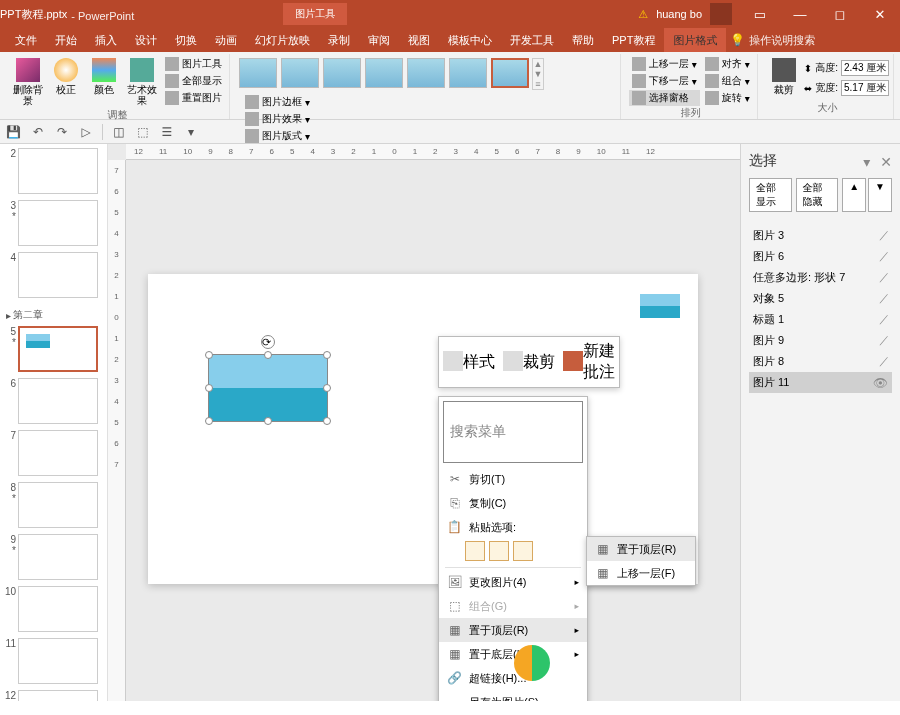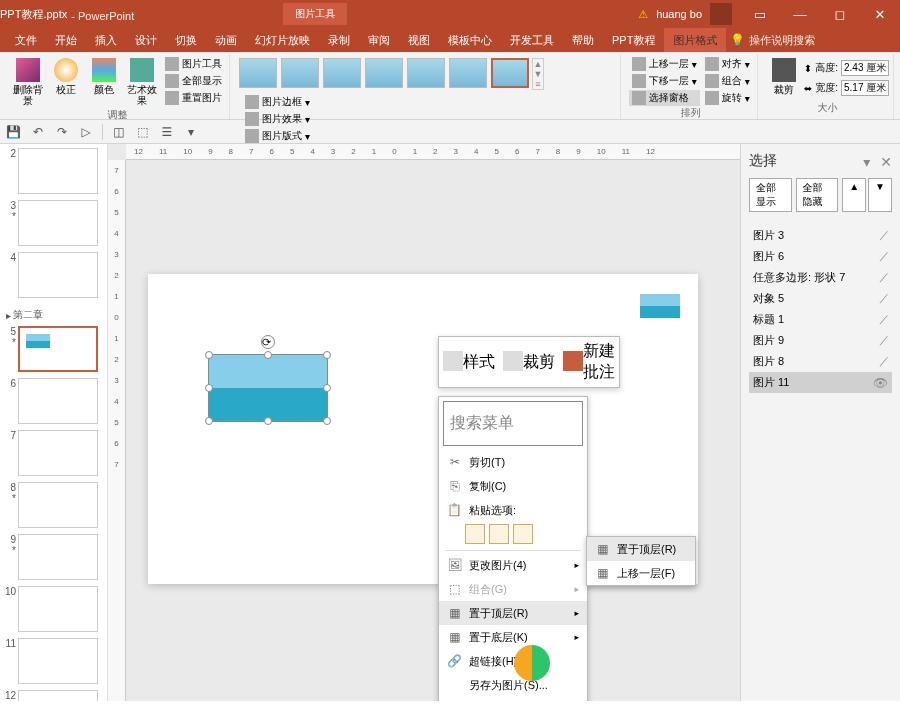--- a/index.html
+++ b/index.html
@@ -56,21 +56,21 @@
 .sel-img { position: absolute; top: 80px; left: 60px; width: 120px; height: 68px; background: linear-gradient(#87ceeb 50%, #2aa8c8 50%); border: 1px solid #888; }
 .sel-handle { position: absolute; width: 8px; height: 8px; background: #fff; border: 1px solid #888; border-radius: 50%; }
 .rot-handle { position: absolute; top: -20px; left: 50%; transform: translateX(-50%); width: 14px; height: 14px; border: 1px solid #888; border-radius: 50%; background: #fff; }
 .corner-img { position: absolute; top: 20px; right: 18px; width: 40px; height: 24px; background: linear-gradient(#87ceeb 50%, #2aa8c8 50%); }
 
 .mini-toolbar { position: absolute; top: 192px; left: 330px; background: #fff; border: 1px solid #bbb; box-shadow: 0 2px 6px rgba(0,0,0,0.2); display: flex; padding: 4px; gap: 8px; }
 .mini-btn { display: flex; flex-direction: row; align-items: center; font-size: 16px; cursor: pointer; text-align: center; }
 .mini-btn .mi { width: 20px; height: 20px; background: #ddd; margin-bottom: 2px; }
 
 .ctx-menu { position: absolute; top: 252px; left: 330px; width: 150px; background: #fff; border: 1px solid #bbb; box-shadow: 0 2px 6px rgba(0,0,0,0.25); }
-.ctx-search { margin: 4px; border: 1px solid #888; padding: 11px 6px; font-size: 16px; color: #888; }
+.ctx-search { margin: 4px; border: 1px solid #888; padding: 21px 6px; font-size: 14px; color: #888; }
 .ctx-item { display: flex; align-items: center; padding: 4px 8px; font-size: 11px; cursor: pointer; position: relative; }
 .ctx-item:hover, .ctx-item.hov { background: #e8e8e8; }
 .ctx-item .ci { width: 16px; height: 16px; margin-right: 6px; display: flex; align-items: center; justify-content: center; font-size: 12px; color: #666; }
 .ctx-item.dis { color: #aaa; }
 .ctx-item .arrow { margin-left: auto; font-size: 9px; }
 .ctx-sep { height: 1px; background: #e0e0e0; margin: 2px 6px; }
 .paste-opts { display: flex; gap: 4px; padding: 2px 26px 4px 26px; }
 .paste-opt { width: 20px; height: 20px; border: 1px solid #d8a860; background: #fdf4e0; cursor: pointer; }
 
 .submenu { position: absolute; top: 392px; left: 478px; width: 110px; background: #fff; border: 1px solid #bbb; box-shadow: 0 2px 6px rgba(0,0,0,0.25); }

